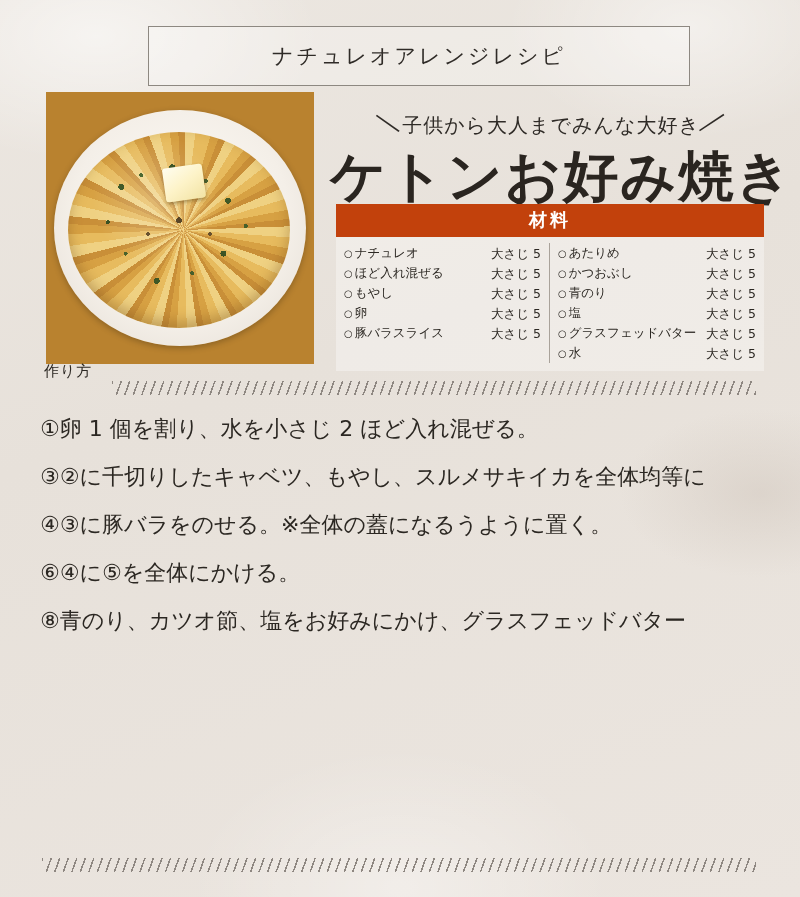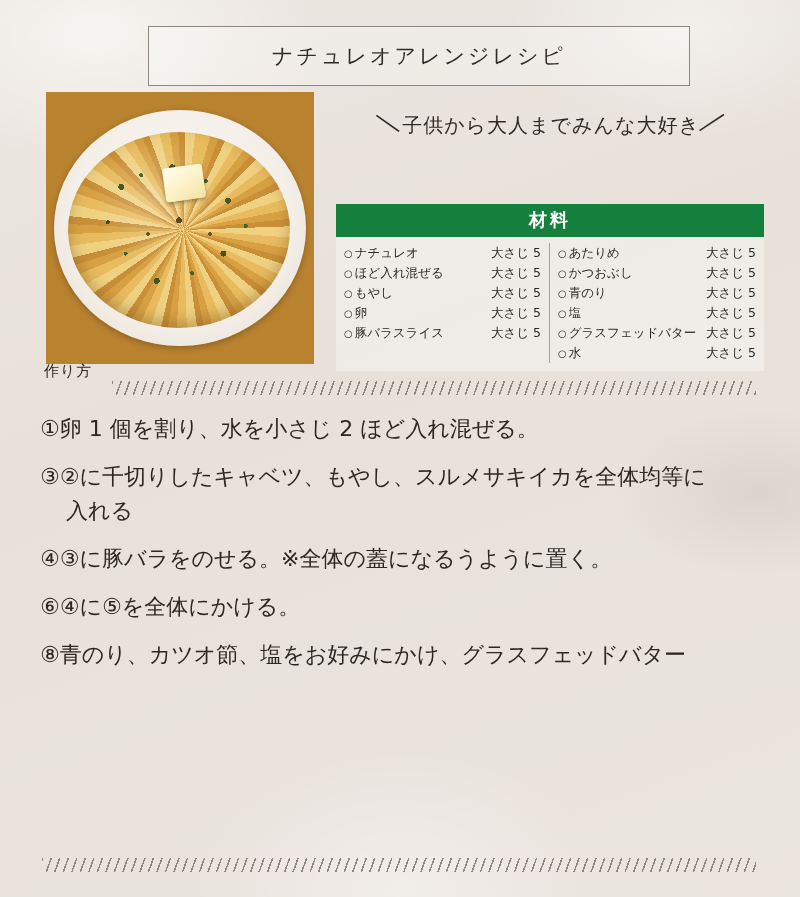--- a/index.html
+++ b/index.html
@@ -164,42 +164,42 @@
 
   
   .ingredients {
     position: absolute;
     left: 336px;
     top: 204px;
     width: 428px;
     background: rgba(255,255,255,0.35);
   }
   .ing-head {
-    background: #15803d;
+    background: #c2410c;
     color: #ffffff;
     text-align: center;
     font-size: 18px;
     font-weight: bold;
     letter-spacing: 3px;
     padding: 4px 0 5px;
   }
   .ing-body {
     display: flex;
     padding: 6px 0 8px;
   }
   .ing-col {
     width: 50%;
     box-sizing: border-box;
     padding: 0 8px;
   }
   .ing-col.left { border-right: 1px solid #a9a29a; }
   .ing-row {
     display: flex;
     justify-content: space-between;
-    align-items: flex-start;
+    align-items: center;
     font-size: 12.5px;
     line-height: 19px;
     color: #2c2823;
     font-family: "DejaVu Sans", sans-serif;
   }
   .ing-name { white-space: nowrap; }
   .ing-amt { white-space: nowrap; }
   .ing-row .bullet { font-size: 10px; margin-right: 2px; }
 
   
@@ -251,20 +251,21 @@
     <div class="photo-inner"></div>
     <div class="plate"></div>
     <div class="okonomi"></div>
     <div class="butter"></div>
   </div>
 
   <div class="catch">
     <span class="slash left">＼</span><span>子供から大人までみんな大好き</span><span class="slash right">／</span>
   </div>
 
+  <div class="bigtitle">ケトンお好み焼き</div>
 
   <div class="ingredients">
     <div class="ing-head">材料</div>
     <div class="ing-body">
       <div class="ing-col left">
         <div class="ing-row">
           <span class="ing-name"><span class="bullet">○</span><span>ナチュレオ</span></span>
           <span class="ing-amt">大さじ 5</span>
         </div>
         <div class="ing-row">
@@ -315,21 +316,20 @@
 
   <div class="howto-label">作り方</div>
   <div class="hatch top"></div>
 
   <div class="steps">
     <div class="step">
       <span>①卵 1 個を割り、水を小さじ 2 ほど入れ混ぜる。</span>
     </div>
     <div class="step">
       <span>③②に千切りしたキャベツ、もやし、スルメサキイカを全体均等に</span>
-      <span class="indent">入れる</span>
     </div>
     <div class="step">
       <span>④③に豚バラをのせる。※全体の蓋になるうように置く。</span>
     </div>
     <div class="step">
       <span>⑥④に⑤を全体にかける。</span>
     </div>
     <div class="step">
       <span>⑧青のり、カツオ節、塩をお好みにかけ、グラスフェッドバター</span>
     </div>

